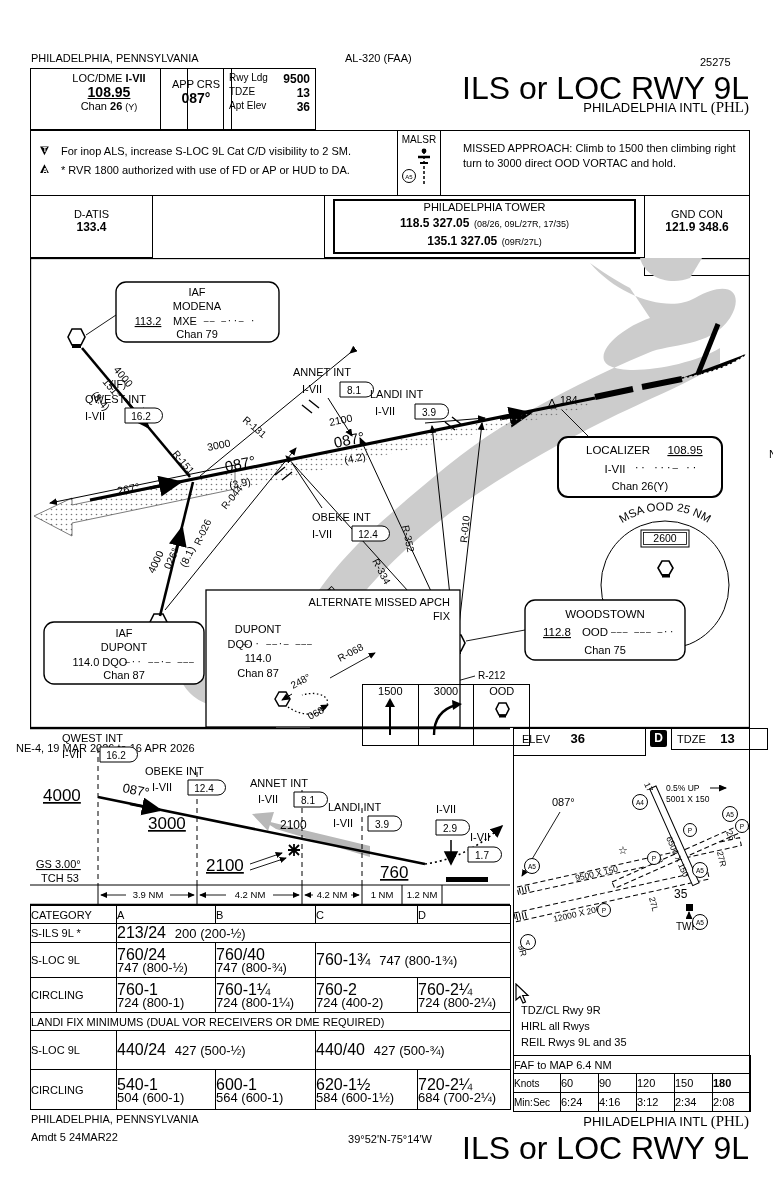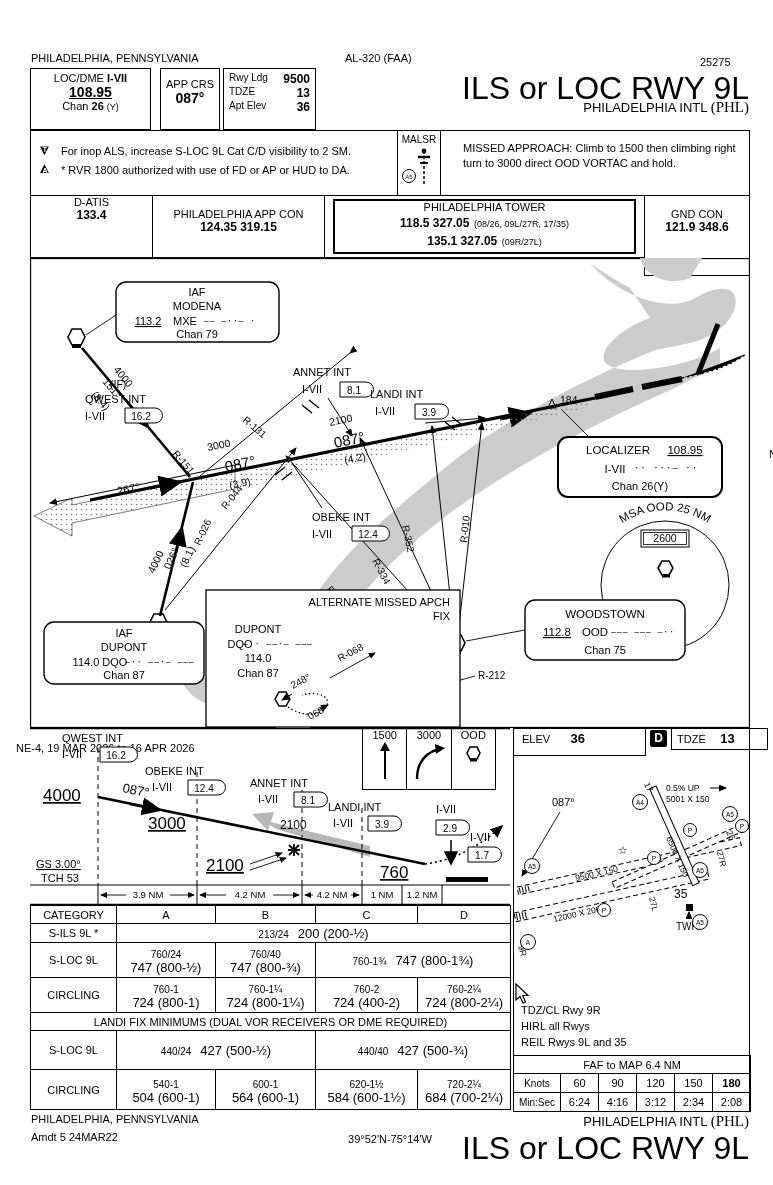--- a/index.html
+++ b/index.html
@@ -11,23 +11,23 @@
   .rt{text-align:right}
   .b{font-weight:bold}
   .u{text-decoration:underline}.t9{font-size:9px}.t10{font-size:10px}.t11{font-size:11px}
   .t12{font-size:12px}.t13{font-size:13px}.t14{font-size:14px}.t24{font-size:32px}
   .vert-l{transform:rotate(-90deg);transform-origin:left top;white-space:nowrap}
   .vert-r{transform:rotate(90deg);transform-origin:left top;white-space:nowrap}
   svg text{font-family:"Liberation Sans",sans-serif;fill:#000}
   .svgu{text-decoration:underline}
   .morse{font-family:"DejaVu Sans Mono",monospace;letter-spacing:1px}
   table.mins{border-collapse:collapse;table-layout:fixed;width:480px}
-  table.mins td{border:1.2px solid #000;text-align:center;vertical-align:middle;
+  table.mins td{border:1.2px solid #000;vertical-align:middle;
                 padding:0;overflow:hidden}
-  .mval{font-size:10px;line-height:15px}
+  .mval{font-size:16px;line-height:15px}
   .msub{font-size:13px;line-height:11px}
   .tri{position:relative;display:inline-block;width:16px;height:15px;font-size:15px;line-height:15px}
   .tri .ov{position:absolute;left:0;top:0;width:16px;text-align:center;color:#fff;font-size:7px;font-weight:bold}
   .tri .ov2{position:absolute;left:0;top:3px;width:16px;text-align:center;color:#fff;font-size:7px;font-weight:bold}
 </style>
 </head>
 <body>
 
 <div class="page">
 
@@ -38,28 +38,28 @@
 
   <div class="abs t11" style="left:31px;top:52px">PHILADELPHIA, PENNSYLVANIA</div>
   <div class="abs t11" style="left:345px;top:52px">AL-320 (FAA)</div>
   <div class="abs t11" style="left:700px;top:56px">25275</div>
   <div class="abs t24 rt" style="left:430px;top:70px;width:319px">ILS or LOC RWY 9L</div>
   <div class="abs t13 rt" style="left:430px;top:99px;width:319px">
     <span>PHILADELPHIA INTL</span>
     <span style="font-family:'Liberation Serif',serif;font-size:15px">(PHL)</span>
   </div>
 
-  <div class="bx" style="left:30px;top:68px;width:121px;height:62px">
+  <div class="bx" style="left:30px;top:68px;width:158px;height:62px">
     <div class="ctr t11" style="margin-top:3px">
       <span>LOC/DME</span>&nbsp;<span class="b">I-VII</span></div>
     <div class="ctr t14 b u">108.95</div>
     <div class="ctr t11">
       <span>Chan</span>&nbsp;<span class="b">26</span>&nbsp;<span class="t9">(Y)</span></div>
   </div>
-  <div class="bx" style="left:160px;top:68px;width:60px;height:62px">
+  <div class="bx" style="left:160px;top:68px;width:72px;height:62px">
     <div class="ctr t11" style="margin-top:9px">APP CRS</div>
     <div class="ctr t14 b">087°</div>
   </div>
   <div class="bx" style="left:223px;top:68px;width:93px;height:62px;padding:3px 5px">
     <div class="t10" style="display:flex;justify-content:space-between">
       <span>Rwy Ldg</span>
         <span class="b t12">9500</span>
       </div>
     <div class="t10" style="display:flex;justify-content:space-between">
       <span>TDZE</span>
@@ -88,26 +88,22 @@
       <circle cx="26" cy="6" r="2.4" fill="#000"></circle>
       <circle cx="11" cy="31" r="6.5" fill="#fff" stroke="#000"></circle>
       <text x="11" y="34" font-size="6" text-anchor="middle">A5</text>
     </svg>
   </div>
   <div class="bx" style="left:440px;top:130px;width:310px;height:66px">
     <div class="t11" style="margin:10px 12px 0 22px;line-height:15px">MISSED APPROACH: Climb to 1500 then climbing right turn to 3000 direct OOD VORTAC and hold.</div>
   </div>
 
   <div class="bx" style="left:30px;top:195px;width:123px;height:63px">
-    <div class="ctr t11" style="">D-ATIS</div>
+    <div class="ctr t11" style="margin-top:12px">D-ATIS</div>
     <div class="ctr t12 b">133.4</div>
-  </div>
-  <div class="bx" style="left:152px;top:195px;width:173px;height:63px">
-    <div class="ctr t11" style="margin-top:12px">PHILADELPHIA APP CON</div>
-    <div class="ctr t12 b">124.35  319.15</div>
   </div>
   <div class="bx" style="left:324px;top:195px;width:321px;height:63px">
     <div class="abs" style="left:8px;top:3px;width:303px;height:55px;border:2.2px solid #000;box-sizing:border-box">
       <div class="ctr t11">PHILADELPHIA TOWER</div>
       <div class="ctr">
         <span class="t12 b">118.5  327.05</span>
         <span class="t9">(08/26, 09L/27R, 17/35)</span></div>
       <div class="ctr">
         <span class="t12 b">135.1  327.05</span>
         <span class="t9">(09R/27L)</span></div>
@@ -424,21 +420,21 @@
       <text x="220" y="170" text-anchor="middle">4.2 NM</text>
       <path d="M283,167 L275,167" stroke="#000" stroke-width="0.9" marker-end="url(#ah2)"></path>
       <path d="M321,167 L329,167" stroke="#000" stroke-width="0.9" marker-end="url(#ah2)"></path>
       <text x="302" y="170" text-anchor="middle">4.2 NM</text>
       <text x="352" y="170" text-anchor="middle">1 NM</text>
       <text x="392" y="170" text-anchor="middle">1.2 NM</text>
       <rect x="416" y="149" width="42" height="5" fill="#000"></rect>
     </g>
   </svg>
 
-  <div class="bx" style="left:362px;top:728px;width:134px;height:62px;display:flex">
+  <div class="bx" style="left:362px;top:684px;width:168px;height:62px;display:flex">
     <div style="flex:1;border-right:1.3px solid #000;text-align:center">
       <div class="t11">1500</div>
       <svg width="20" height="40">
           <line x1="10" y1="38" x2="10" y2="8" stroke="#000" stroke-width="2"></line>
           <path d="M5,10 L10,1 L15,10 Z" fill="#000"></path>
         </svg>
     </div>
     <div style="flex:1;border-right:1.3px solid #000;text-align:center">
       <div class="t11">3000</div>
       <svg width="36" height="40">

